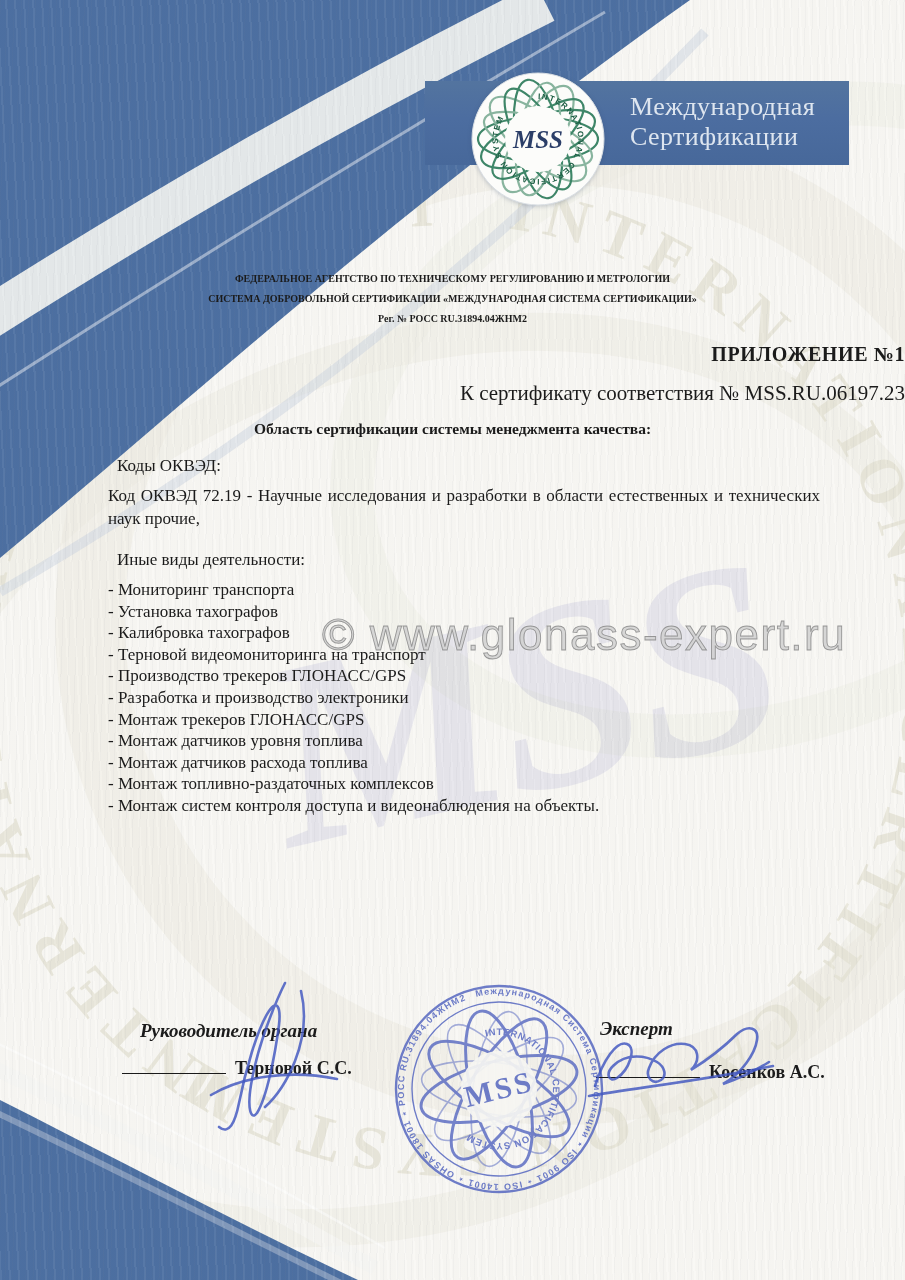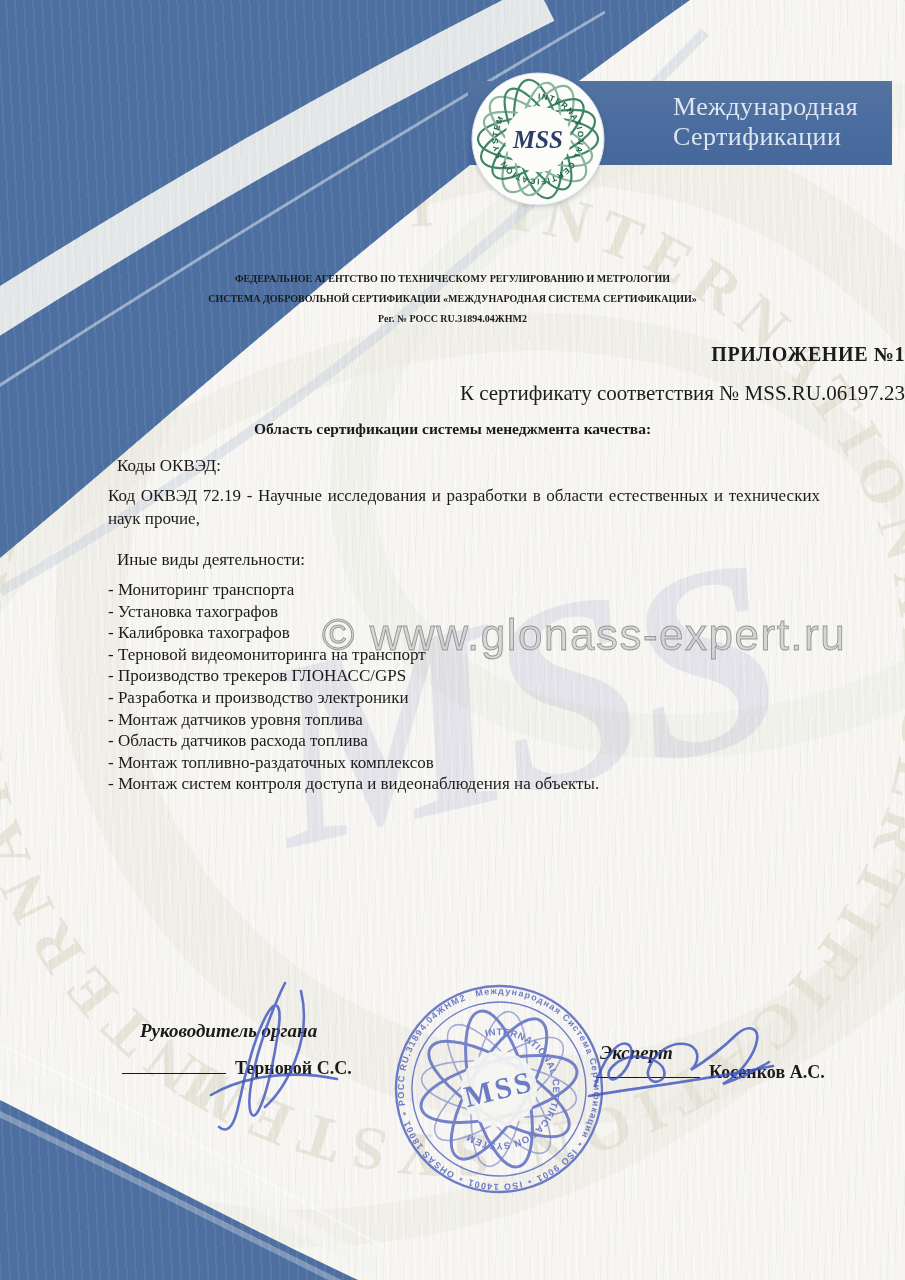--- a/index.html
+++ b/index.html
@@ -22,21 +22,21 @@
   .bg,.texture{position:absolute;inset:0;pointer-events:none;}
   .texture{
     z-index:2;
     background-image:
       repeating-linear-gradient(92deg, rgba(120,125,140,0.05) 0 1px, rgba(255,255,255,0) 1px 7px),
       repeating-linear-gradient(87deg, rgba(255,255,255,0.06) 0 2px, rgba(40,40,60,0.015) 2px 9px);
   }
   .bg-blue{fill:var(--corner-blue);}
   
   .banner{
-    position:absolute;left:468px;top:81px;width:424px;height:84px;z-index:3;
+    position:absolute;left:425px;top:81px;width:424px;height:84px;z-index:3;
     background:linear-gradient(180deg,#53749f 0%,var(--banner-blue) 45%,#47689a 100%);
   }
   .banner-title{
     position:absolute;left:205px;top:11px;
     font-size:26px;line-height:30px;letter-spacing:.4px;color:#dde5ef;
   }
   .logo-wrap{position:absolute;left:468px;top:69px;width:140px;height:140px;z-index:4;filter:drop-shadow(0 1px 2px rgba(40,60,90,.25));}
   .lg-a{stroke:var(--logo-green-dark);fill:none;}
   .lg-b{stroke:var(--logo-green-light);fill:none;}
   .lg-ring{fill:var(--logo-ring-green);}
@@ -56,21 +56,21 @@
     font-family:"Liberation Sans","DejaVu Sans",sans-serif;
     font-size:44px;letter-spacing:1.5px;
     color:rgba(150,150,150,0.38);
     -webkit-text-stroke:0.9px rgba(120,120,120,0.72);
     text-shadow:0 0 2px rgba(255,255,255,0.85);
     white-space:nowrap;
   }
   
   .sig-label{position:absolute;z-index:5;font-weight:bold;font-style:italic;font-size:19px;}
   .lbl-left{left:140px;top:1020px;}
-  .lbl-right{left:600px;top:1042px;}
+  .lbl-right{left:600px;top:1018px;}
   .sig-row{position:absolute;z-index:5;font-weight:bold;font-size:18px;white-space:nowrap;}
   .row-left{left:122px;top:1058px;}
   .row-right{left:596px;top:1062px;}
   .uline{display:inline-block;width:104px;height:15px;border-bottom:1.6px solid #1a1a1a;margin-right:9px;}
   .autograph{position:absolute;z-index:7;pointer-events:none;}
   .auto-left{left:203px;top:975px;}
   .auto-right{left:583px;top:1022px;}
   .autograph path{stroke:var(--sig-blue);stroke-width:2.6;fill:none;stroke-linecap:round;opacity:.82;}
   
   .stamp{position:absolute;left:388px;top:978px;width:222px;height:222px;z-index:4;opacity:.88;filter:blur(.3px);}
@@ -158,22 +158,23 @@
     <h4>Коды ОКВЭД:</h4>
     <p class="okved-p">Код ОКВЭД 72.19 - Научные исследования и разработки в области естественных и технических наук прочие,</p>
     <h4>Иные виды деятельности:</h4>
     <ul class="acts">
       <li>- Мониторинг транспорта</li>
       <li>- Установка тахографов</li>
       <li>- Калибровка тахографов</li>
       <li>- Терновой видеомониторинга на транспорт</li>
       <li>- Производство  трекеров ГЛОНАСС/GPS</li>
       <li>- Разработка и производство электроники</li>
+      <li>- Монтаж трекеров ГЛОНАСС/GPS</li>
       <li>- Монтаж датчиков уровня топлива</li>
-      <li>- Область датчиков расхода топлива</li>
+      <li>- Монтаж датчиков расхода топлива</li>
       <li>- Монтаж топливно-раздаточных комплексов</li>
       <li>- Монтаж систем контроля доступа и видеонаблюдения на объекты.</li>
     </ul>
   </div>
 
   <div class="wm">© www.glonass-expert.ru</div>
 
   <div class="sig-label lbl-left">Руководитель органа</div>
   <div class="sig-row row-left">
     <span class="uline"></span><span>Терновой С.С.</span>

